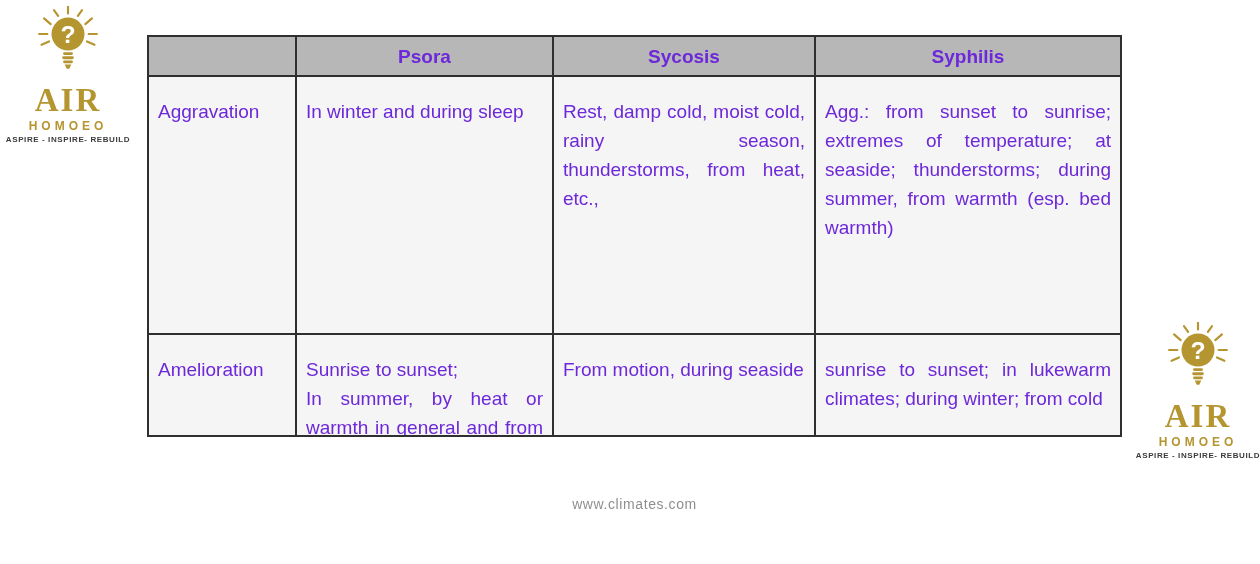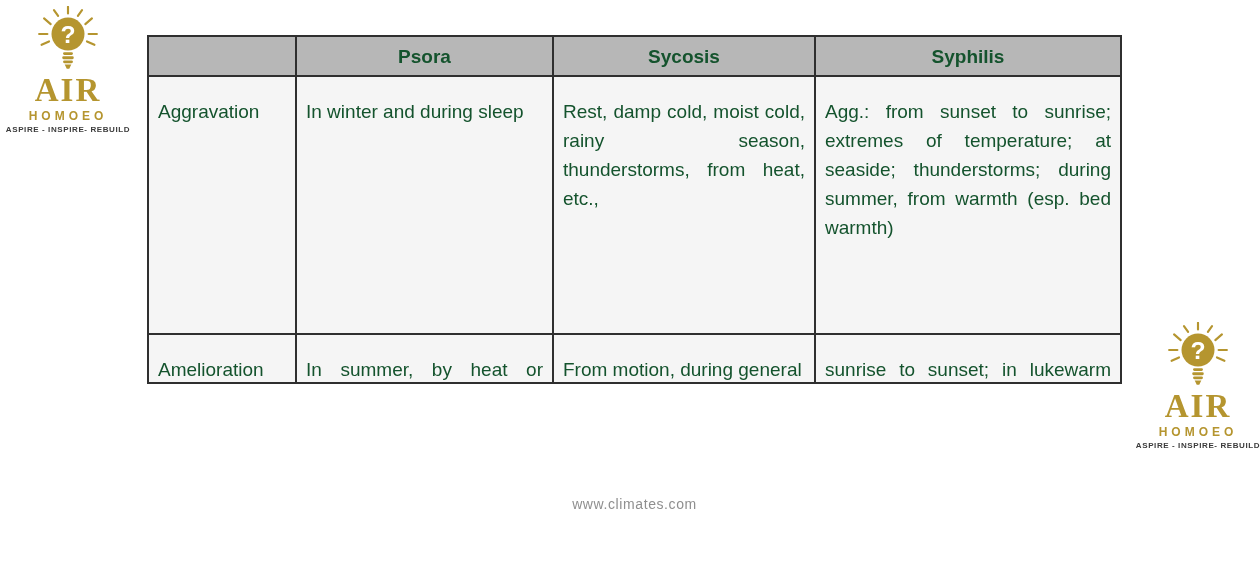--- a/index.html
+++ b/index.html
@@ -3,27 +3,27 @@
 <meta charset="utf-8">
 <style>
   * { margin: 0; padding: 0; box-sizing: border-box; }
   html, body { width: 1260px; height: 564px; background: #ffffff; overflow: hidden; }
   body { position: relative; font-family: "Liberation Sans", sans-serif; }
 
   
   .miasm-table {
     position: absolute;
     left: 147px; top: 35px;
-    width: 975px; height: 349px;
+    width: 975px; height: 402px;
     border: 2px solid #2f2f2f;
     display: grid;
     grid-template-columns: 148px 257px 262px 1fr;
     grid-template-rows: 40px 258px 1fr;
     background: #f5f5f5;
-    color: #14532d;
+    color: #6d28d9;
   }
   .cell {
     border-right: 2px solid #2f2f2f;
     border-bottom: 2px solid #2f2f2f;
     font-size: 19px;
     line-height: 29px;
     padding: 20px 9px 6px 9px;
     overflow: hidden;
   }
   .cell.last-col { border-right: none; }
@@ -52,21 +52,21 @@
   .logo-left  { left: 12px;  top: 6px; }
   .logo-right { left: 1142px; top: 322px; }
   .logo svg { display: block; }
   .logo .brand {
     font-family: "Liberation Serif", serif;
     font-weight: bold;
     font-size: 33px;
     line-height: 32px;
     letter-spacing: 2px;
     color: #b5952f;
-    margin-top: 2px;
+    margin-top: 12px;
   }
   .logo .sub {
     font-weight: bold;
     font-size: 12px;
     line-height: 14px;
     letter-spacing: 4px;
     color: #b5952f;
     margin-top: 3px;
   }
   .logo .tagline {
@@ -125,23 +125,24 @@
   <div class="cell head">Sycosis</div>
   <div class="cell head last-col">Syphilis</div>
 
   <div class="cell rowlabel">Aggravation</div>
   <div class="cell justify">In winter and during sleep</div>
   <div class="cell justify">Rest, damp cold, moist cold, rainy season, thunderstorms, from heat, etc.,</div>
   <div class="cell justify last-col">Agg.: from sunset to sunrise; extremes of temperature; at seaside; thunderstorms; during summer, from warmth (esp. bed warmth)</div>
 
   <div class="cell rowlabel last-row">Amelioration</div>
   <div class="cell last-row">
+    <div>Sunrise to sunset;</div>
     <div class="justify">In summer, by heat or warmth in general and from hot applications</div>
   </div>
-  <div class="cell justify last-row">From motion, during general</div>
+  <div class="cell justify last-row">From motion, during seaside</div>
   <div class="cell justify last-col last-row">sunrise to sunset; in lukewarm climates; during winter; from cold</div>
 </div>
 
 <div class="logo logo-right">
   <svg width="96" height="66" viewBox="0 0 100 80">
     <g stroke="#b5952f" stroke-width="2.6" stroke-linecap="round">
       <line x1="25" y1="34" x2="15" y2="34"></line>
       <line x1="29" y1="22" x2="21" y2="15"></line>
       <line x1="38" y1="12" x2="33" y2="5"></line>
       <line x1="50" y1="9" x2="50" y2="1"></line>

